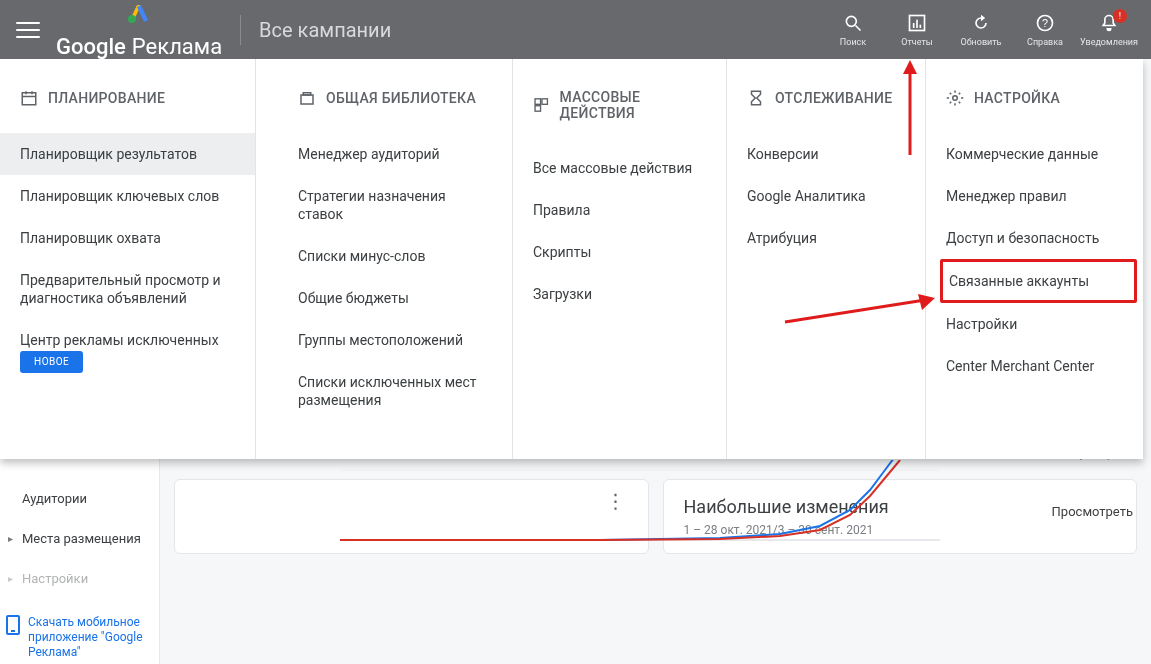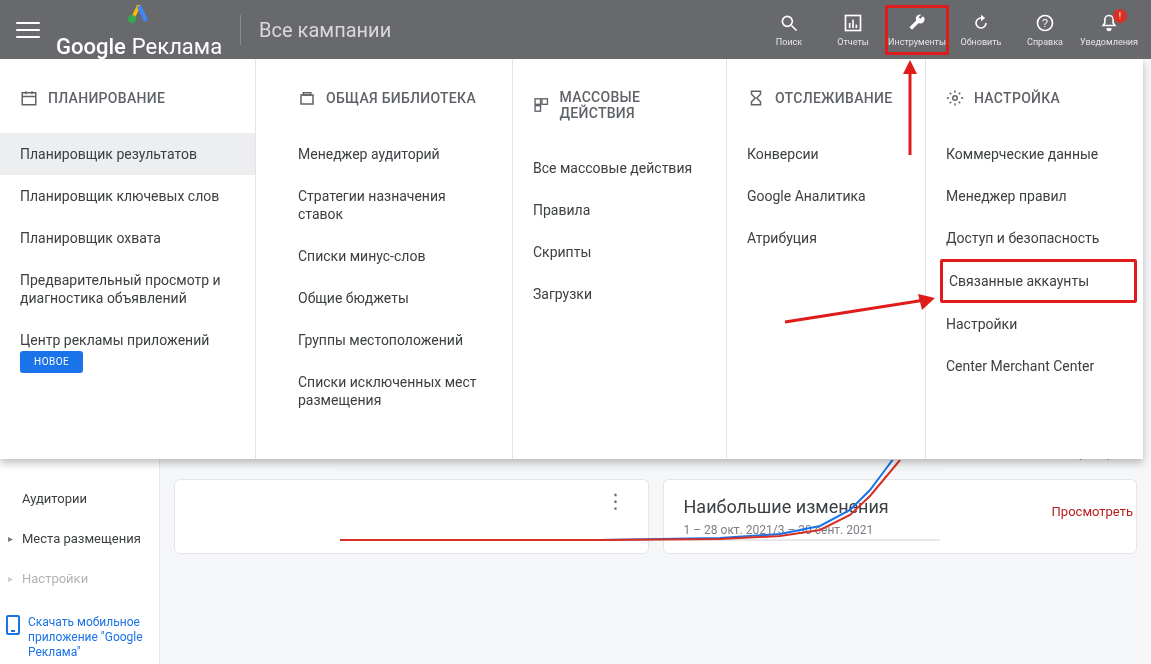--- a/index.html
+++ b/index.html
@@ -113,21 +113,21 @@
   .chart-frag{
     position:absolute;left:300px;top:460px;width:700px;height:120px;
     z-index:6;
   }
   .chart-frag svg{width:100%;height:100%;}
   .ylbl{position:absolute;font-size:11px;color:#8a8d92;}
   .ylbl.l1{left:322px;top:463px;} .ylbl.l0{left:330px;top:533px;}
   .ylbl.r1{left:956px;top:450px;}
   .xlbl{position:absolute;font-size:11px;color:#8a8d92;top:556px;}
   .xlbl.x1{left:380px;} .xlbl.x2{left:866px;}
-  .view-link{position:absolute;right:18px;top:504px;color:#b91c1c;font-size:13px;cursor:pointer;z-index:7;}
+  .view-link{position:absolute;right:18px;top:504px;color:#404040;font-size:13px;cursor:pointer;z-index:7;}
   .rec-label{position:absolute;right:20px;top:448px;color:#8a8d92;font-size:11px;z-index:7;}
 
   
   .anno{position:absolute;z-index:60;pointer-events:none;}
 </style>
 </head>
 <body>
 
 <div class="header">
   <div class="hamburger">
@@ -163,28 +163,20 @@
       <span class="icn">
         <svg viewBox="0 0 24 24" width="20" height="20">
             <rect x="3" y="3" width="18" height="18" stroke="#fff" stroke-width="2" fill="none"></rect>
             <rect x="7" y="12" width="2" height="6" fill="#fff"></rect>
             <rect x="11" y="8" width="2" height="10" fill="#fff"></rect>
             <rect x="15" y="14" width="2" height="4" fill="#fff"></rect>
           </svg>
       </span>
       <span class="lbl">Отчеты</span>
     </div>
-    <div class="hact highlight">
-      <span class="icn">
-        <svg viewBox="0 0 24 24" width="20" height="20">
-            <path d="M21 6a5 5 0 0 1-7 6l-8 8-3-3 8-8a5 5 0 0 1 6-7l-3 3 2 2 3-3z" fill="#fff"></path>
-          </svg>
-      </span>
-      <span class="lbl">Инструменты</span>
-    </div>
     <div class="hact">
       <span class="icn">
         <svg viewBox="0 0 24 24" width="20" height="20">
             <path d="M12 5a7 7 0 1 0 7 7h-2a5 5 0 1 1-5-5v3l5-4-5-4v3z" fill="#fff"></path>
           </svg>
       </span>
       <span class="lbl">Обновить</span>
     </div>
     <div class="hact">
       <span class="icn">
@@ -216,21 +208,21 @@
           <line x1="8" y1="3" x2="8" y2="7" stroke="#5f6368" stroke-width="2"></line>
           <line x1="16" y1="3" x2="16" y2="7" stroke="#5f6368" stroke-width="2"></line>
         </svg>
       <span>ПЛАНИРОВАНИЕ</span>
     </div>
     <div class="mitem sel">Планировщик результатов</div>
     <div class="mitem">Планировщик ключевых слов</div>
     <div class="mitem">Планировщик охвата</div>
     <div class="mitem">Предварительный просмотр и диагностика объявлений</div>
     <div class="mitem">
-      <span>Центр рекламы приложений</span><br>
+      <span>Центр рекламы исключенных</span><br>
       <span class="badge-new">НОВОЕ</span>
     </div>
   </div>
 
   <div class="mcol shared">
     <div class="mcol-head">
       <svg class="micn" viewBox="0 0 24 24">
           <rect x="4" y="8" width="16" height="12" stroke="#5f6368" stroke-width="2" fill="none"></rect>
           <rect x="7" y="5" width="10" height="3" stroke="#5f6368" stroke-width="2" fill="none"></rect>
         </svg>

